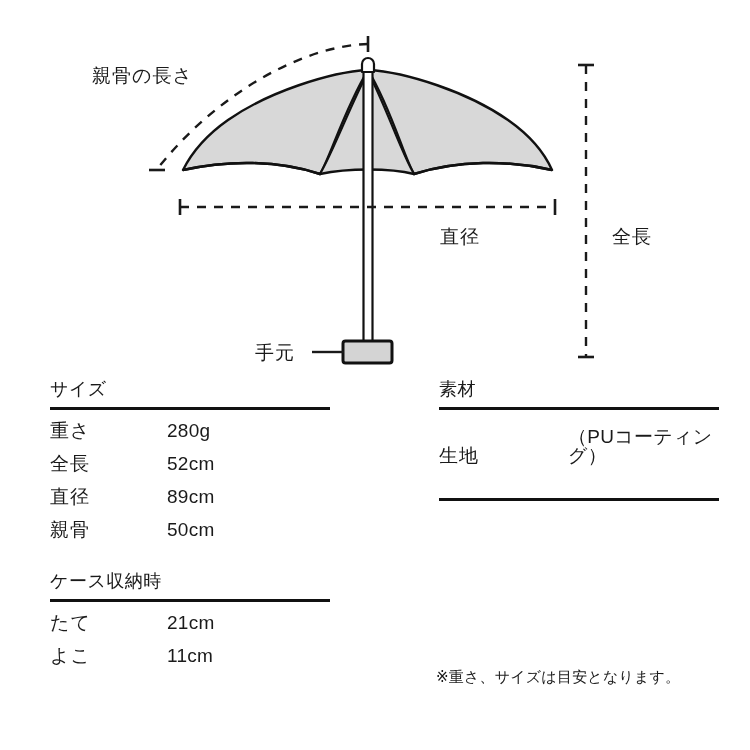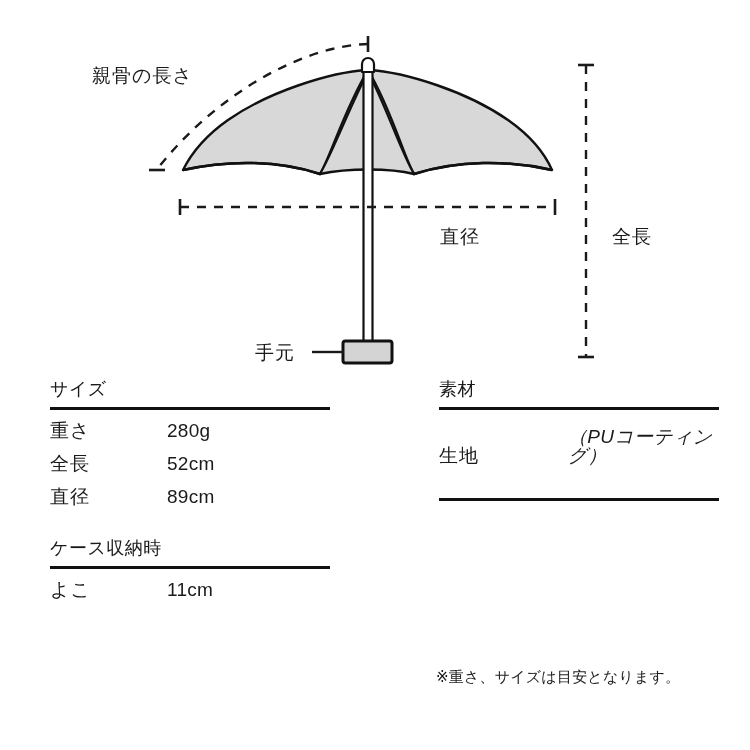--- a/index.html
+++ b/index.html
@@ -80,21 +80,20 @@
     letter-spacing: 1px;
   }
   .spec-val {
     flex: 1;
     letter-spacing: 0.3px;
   }
   .spec-val .val-sub {
     display: block;
     margin-top: 6px;
     margin-left: 12px;
-    font-style: italic;
   }
   .gap-md { height: 26px; }
 
   .footnote {
     position: absolute;
     left: 436px;
     top: 288px;
     font-size: 15px;
     letter-spacing: 0.2px;
     white-space: nowrap;
@@ -167,28 +166,36 @@
         <div class="spec-val">280g</div>
       </div>
       <div class="spec-row">
         <div class="spec-key">全長</div>
         <div class="spec-val">52cm</div>
       </div>
       <div class="spec-row">
         <div class="spec-key">直径</div>
         <div class="spec-val">89cm</div>
       </div>
+      <div class="spec-row">
+        <div class="spec-key">親骨</div>
+        <div class="spec-val">50cm</div>
+      </div>
     </div>
 
     <div class="gap-md"></div>
 
     <div class="spec-section">
       <div class="section-title">ケース収納時</div>
       <div class="section-rule"></div>
 
+      <div class="spec-row">
+        <div class="spec-key">たて</div>
+        <div class="spec-val">21cm</div>
+      </div>
       <div class="spec-row">
         <div class="spec-key">よこ</div>
         <div class="spec-val">11cm</div>
       </div>
     </div>
   </div>
 
   <div class="spec-column" id="spec-column-right">
 
     <div class="spec-section">

